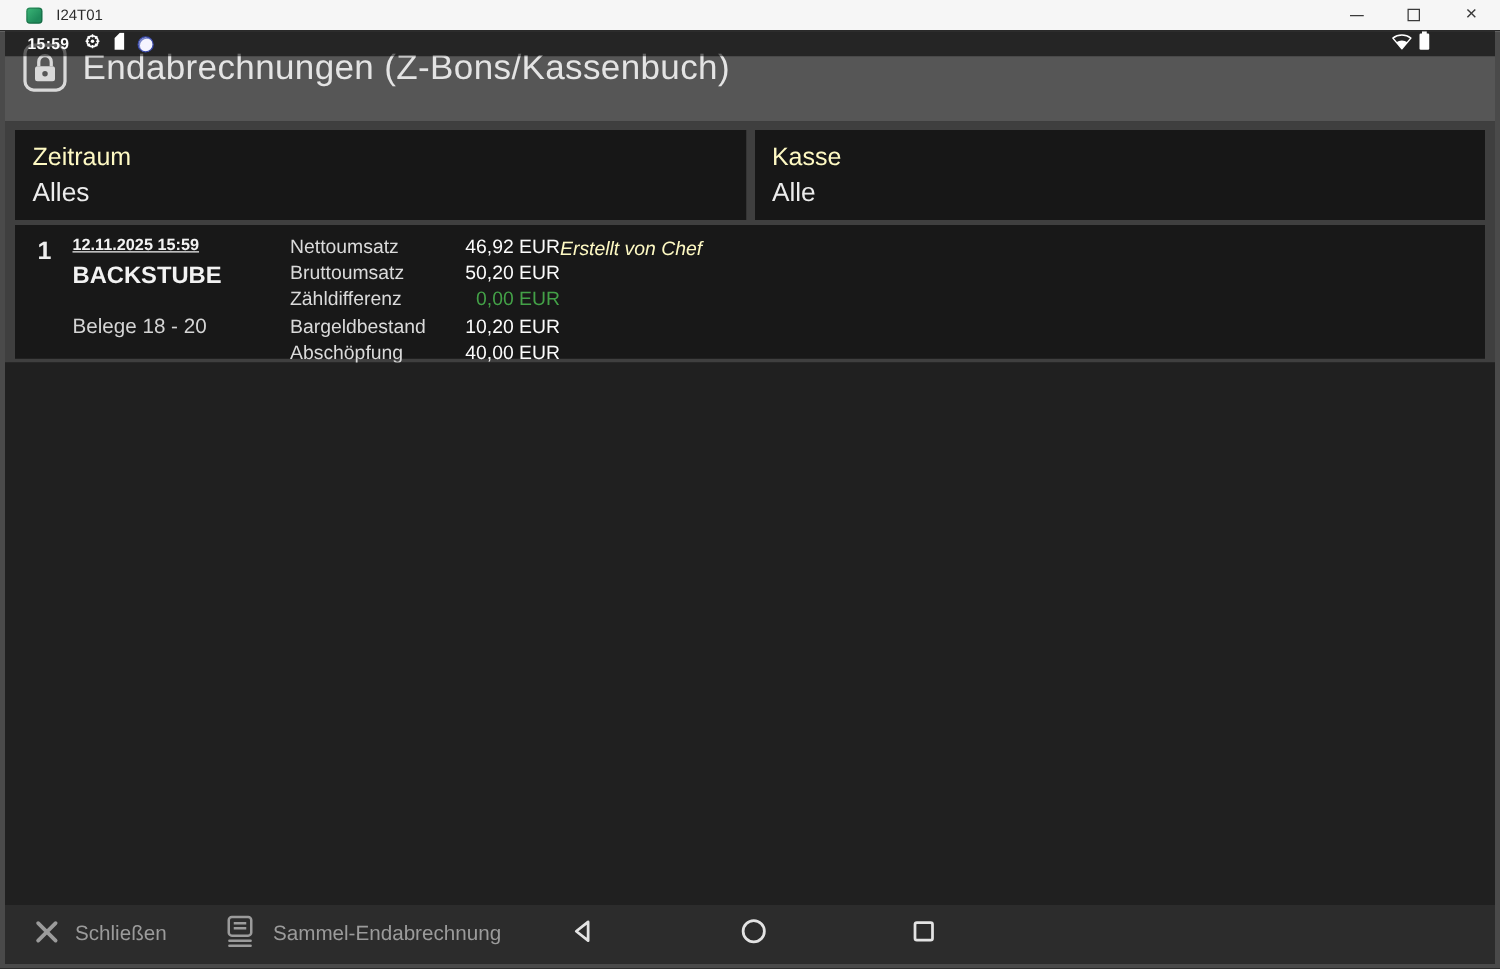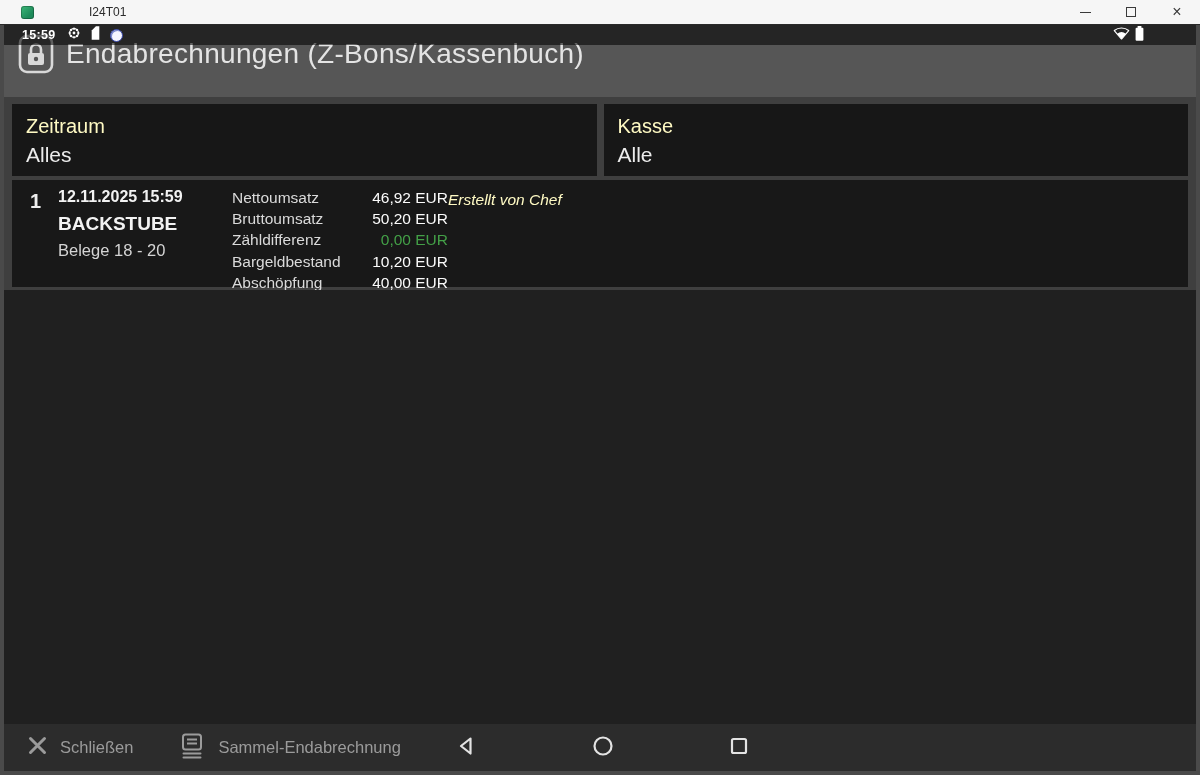--- a/index.html
+++ b/index.html
@@ -3,21 +3,21 @@
 <meta charset="utf-8">
 <style>
   * { margin:0; padding:0; box-sizing:border-box; }
   html,body { width:1200px; height:775px; overflow:hidden; background:#000;
               font-family:"Liberation Sans","DejaVu Sans",sans-serif; }
 
   .window { width:1200px; height:775px; display:flex; flex-direction:column; background:#4a4a4a; }
 
   
   .titlebar { height:25px; background:#f6f6f6; display:flex; align-items:center; flex-shrink:0;
-              border-bottom:1px solid #2a2a2a;gap:44px; }
+              border-bottom:1px solid #2a2a2a; }
   .titlebar-icon { width:13px; height:13px; border-radius:3px; margin:0 11px 0 21px;
                    background:linear-gradient(135deg,#3cb878 0%,#1e8a5a 70%);
                    box-shadow:inset 0 0 0 1px rgba(0,0,0,.25); }
   .titlebar-title { font-size:12px; color:#2b2b2b; }
   .titlebar-controls { margin-left:auto; display:flex; height:100%; }
   .tb-ctl { width:46px; height:100%; display:flex; align-items:center; justify-content:center; color:#3a3a3a; }
   .glyph-min { width:11px; height:0; border-top:1.6px solid #3a3a3a; display:inline-block; }
   .glyph-max { width:10px; height:10px; border:1.4px solid #3a3a3a; display:inline-block; }
   .glyph-close { font-size:16px; line-height:1; }
 
@@ -39,23 +39,23 @@
   
   .top-region { background:#3f3f3f; padding:7px 8px 3px 8px; flex-shrink:0; }
   .filter-row { display:flex; gap:7px; margin-bottom:4px; }
   .filter-card { flex:1; height:72px; background:#171717; padding:11px 14px; cursor:pointer; }
   .filter-label { font-size:20px; color:#fef9c3; }
   .filter-value { font-size:21px; color:#ececec; margin-top:5px; }
 
   .zrow { background:#181818; height:107px; display:flex; padding:7px 10px; cursor:pointer; }
   .zrow-index { width:36px; padding-left:8px; padding-top:3px; font-size:20px; font-weight:bold; color:#ededed; }
   .zrow-info { width:166px; padding-top:1px; }
-  .zrow-dt   { font-size:16px; font-weight:bold; color:#f2f2f2; white-space:nowrap; }
+  .zrow-dt   { font-size:13px; font-weight:bold; color:#f2f2f2; white-space:nowrap;text-decoration:underline; }
   .zrow-name { font-size:19px; font-weight:bold; color:#f2f2f2; margin-top:7px; }
-  .zrow-receipts { font-size:16.5px; color:#d4d4d4; margin-top:6px; }
+  .zrow-receipts { font-size:16.5px; color:#d4d4d4; margin-top:20px; }
   .zrow-metrics { width:216px; margin-left:8px; font-size:15.5px; }
   .metric { display:flex; justify-content:space-between; line-height:21.2px; }
   .metric-lbl { color:#dadada; }
   .metric-val { color:#fbfbfb; }
   .metric-val.positive { color:#43a047; }
   .zrow-created { padding-top:4px; font-size:15.5px; font-style:italic; color:#fef9c3; }
 
   .list-rest { flex:1; background:#202020; }
 
   

